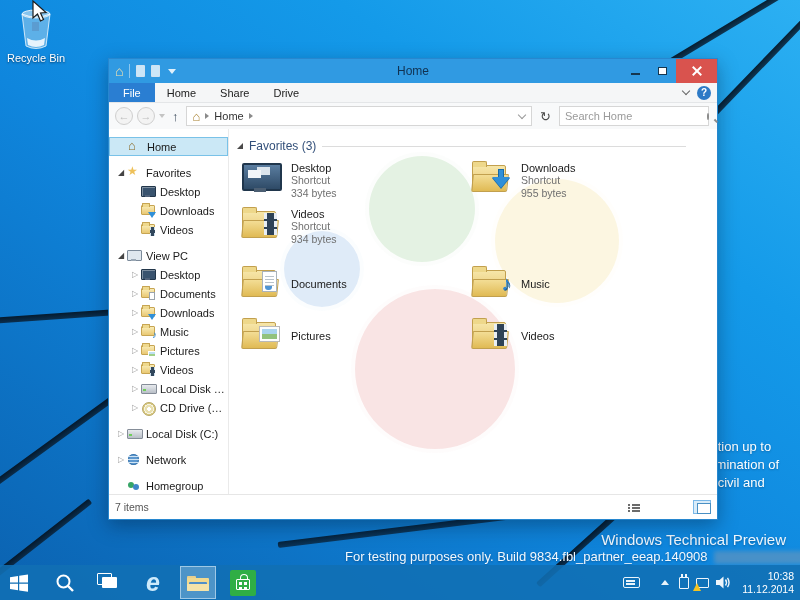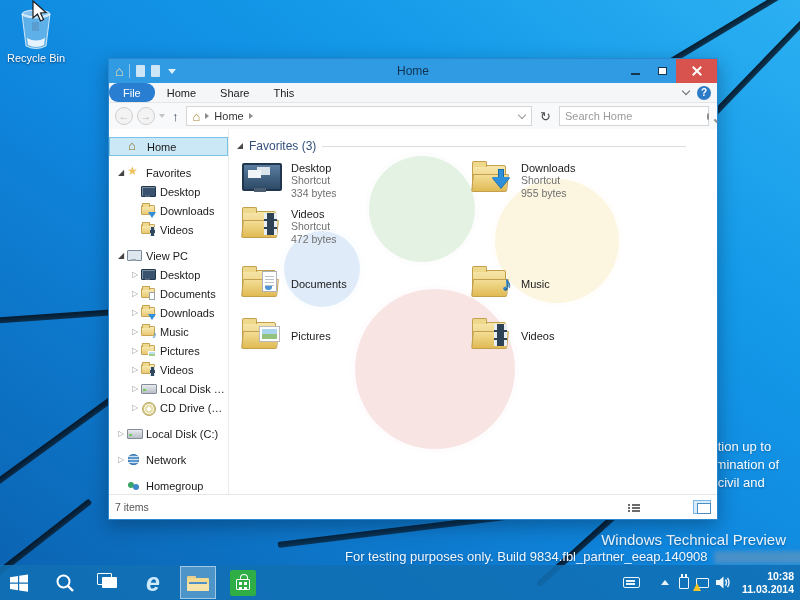--- a/index.html
+++ b/index.html
@@ -50,21 +50,21 @@
   .cap-btn { width:27px; display:flex; align-items:center; justify-content:center; }
   .glyph-min { width:9px; height:2px; background:#15364f; margin-top:6px; }
   .glyph-max { width:9px; height:8px; border:1.5px solid #15364f; background:#fdfdfd; }
   .cap-close { width:41px; background:#d9534e; position:relative; }
   .glyph-x { position:absolute; left:50%; top:50%; width:10px; height:10px; transform:translate(-50%,-50%); }
   .glyph-x::before,.glyph-x::after { content:""; position:absolute; left:4px; top:-1px; width:2px; height:12px; background:#fff; }
   .glyph-x::before { transform:rotate(45deg);} .glyph-x::after { transform:rotate(-45deg);}
 
   
   .ribbon { height:20px; background:#f5f6f7; border-bottom:1px solid #e4e6e8; display:flex; align-items:stretch; position:relative; flex:0 0 auto; }
-  .tab { padding:0 12px; font-size:11px; display:flex; align-items:center; color:#222;border-radius:9px; }
+  .tab { padding:0 12px; font-size:11px; display:flex; align-items:center; color:#222; }
   .tab.file { background:#2a7ed2; color:#fff; padding:0 14px; }
   .ribbon-right { position:absolute; right:6px; top:0; height:100%; display:flex; align-items:center; gap:8px; }
   .chev-down { width:6px; height:6px; border-right:1.5px solid #666; border-bottom:1.5px solid #666; transform:rotate(45deg); margin-top:-3px; }
   .help-btn { width:14px; height:14px; border-radius:50%; background:#2d7ac6; color:#fff; font-size:10px; font-weight:bold; display:flex; align-items:center; justify-content:center; }
 
   
   .addr { height:26px; background:#f8f9fa; display:flex; align-items:center; padding:0 8px 0 6px; gap:4px; flex:0 0 auto; }
   .nav-circle { width:18px; height:18px; border-radius:50%; border:1px solid #cfcfcf; color:#bdbdbd; font-size:11px; display:flex; align-items:center; justify-content:center; background:#f3f3f3; }
   .tiny-caret { width:0; height:0; border-left:3px solid transparent; border-right:3px solid transparent; border-top:4px solid #c4c4c4; }
   .up-btn { color:#3a4a5a; font-size:13px; font-weight:bold; padding:0 3px; }
@@ -158,21 +158,21 @@
   .vi-frame::before { content:""; position:absolute; left:3px; top:2px; width:12px; height:9px; background:#fff; border:1px solid #4a90c4; }
 
   
   .taskbar { position:absolute; left:0; right:0; top:565px; height:35px; background:rgba(17,112,180,.88); display:flex; align-items:center; z-index:10; }
   .tb-btn { width:34px; height:35px; display:flex; align-items:center; justify-content:center; }
   .tb-btn.start { margin-left:2px; }
   .tb-btn.search-b { margin-left:12px; }
   .tb-btn.taskview-b, .tb-btn.ie-b, .tb-btn.explorer-b, .tb-btn.store-b { margin-left:10px; }
   .tb-btn.active-app { background:rgba(255,255,255,.26); border:1px solid rgba(225,242,255,.55); width:36px; height:33px; }
   .tray { position:absolute; right:0; top:0; height:35px; display:flex; align-items:center; gap:7px; padding-right:6px; }
-  .clock { text-align:right; color:#fff; font-size:10.5px; line-height:13px; margin-left:4px;font-weight:bold; }
+  .clock { text-align:right; color:#fff; font-size:10.5px; line-height:13px; margin-left:4px; }
 
   .tv-rect { width:15px; height:11px; background:#fff; border-radius:1px; position:relative; }
   .tv-rect::before { content:""; position:absolute; left:-5px; top:-4px; width:13px; height:10px; border:1.5px solid #fff; border-radius:1px; background:transparent; }
   .ie-e { color:#cdeafb; font-size:25px; font-style:italic; font-weight:bold; line-height:24px; position:relative; top:-1px; }
   .store-tile { width:26px; height:26px; background:#2fae45; border-radius:2px; display:flex; align-items:center; justify-content:center; position:relative; }
   .bag { width:14px; height:11px; border:1.5px solid #fff; border-radius:1px; position:relative; margin-top:4px; }
   .bag::before { content:""; position:absolute; left:2.5px; top:-6px; width:6px; height:5px; border:1.5px solid #fff; border-bottom:none; border-radius:4px 4px 0 0; }
   .bag::after { content:""; position:absolute; left:2px; top:2px; width:3px; height:3px; background:#fff; box-shadow:5px 0 0 #fff, 0 5px 0 #fff, 5px 5px 0 #fff; }
   .kb { width:17px; height:11px; border:1.5px solid #eaf4fb; border-radius:2px; position:relative; }
   .kb::before { content:""; position:absolute; left:2px; top:2px; width:9px; height:1.5px; background:#eaf4fb; box-shadow:0 3px 0 #eaf4fb; }
@@ -241,21 +241,21 @@
       <div class="cap-btn cap-close">
           <span class="glyph-x"></span>
         </div>
     </div>
   </div>
 
   <div class="ribbon">
     <div class="tab file">File</div>
     <div class="tab">Home</div>
     <div class="tab">Share</div>
-    <div class="tab">This</div>
+    <div class="tab">Drive</div>
     <div class="ribbon-right">
       <span class="chev-down"></span>
       <span class="help-btn">?</span>
     </div>
   </div>
 
   <div class="addr">
     <span class="nav-circle">←</span>
     <span class="nav-circle">→</span>
     <span class="tiny-caret"></span>
@@ -420,21 +420,21 @@
             </div>
           </div>
           <div class="fitem" style="height: 46px;">
             <div class="bico i-folder-video">
               <span class="folder-b"></span>
               <span class="bov"></span>
             </div>
             <div class="txt">
               <div class="fname">Videos</div>
               <div class="fsub">Shortcut</div>
-              <div class="fsub">472 bytes</div>
+              <div class="fsub">934 bytes</div>
             </div>
           </div>
         </div>
         <div class="sec-gap"></div>
         <div class="grid simple">
           <div class="fitem" style="height: 52px;">
             <div class="bico i-folder-doc">
               <span class="folder-b"></span>
               <span class="bov"></span>
             </div>
@@ -522,16 +522,16 @@
     <span class="chev-up" style="margin-left:14px;"></span>
     <span class="plug"></span>
     <span class="net"></span>
     <svg width="15" height="13" viewBox="0 0 15 13">
       <polygon points="0,4 3.5,4 7.5,0.5 7.5,12.5 3.5,9 0,9" fill="#eef5fb"></polygon>
       <path d="M9.5 3.5 Q11.5 6.5 9.5 9.5" fill="none" stroke="#eef5fb" stroke-width="1.4"></path>
       <path d="M11.5 1.8 Q14.6 6.5 11.5 11.2" fill="none" stroke="#eef5fb" stroke-width="1.4"></path>
     </svg>
     <div class="clock">
       <div class="clock-line">10:38</div>
-      <div class="clock-line">11.03.2014</div>
+      <div class="clock-line">11.12.2014</div>
     </div>
   </div>
 </div>
 
 </body></html>

